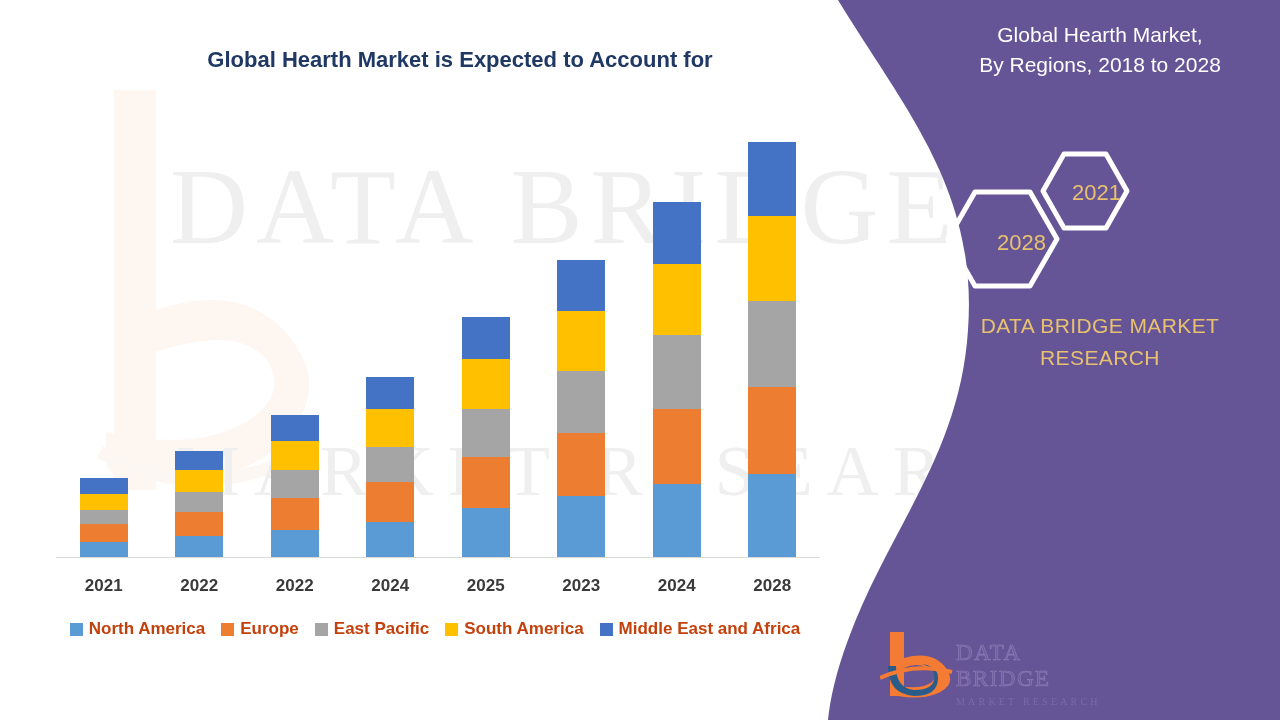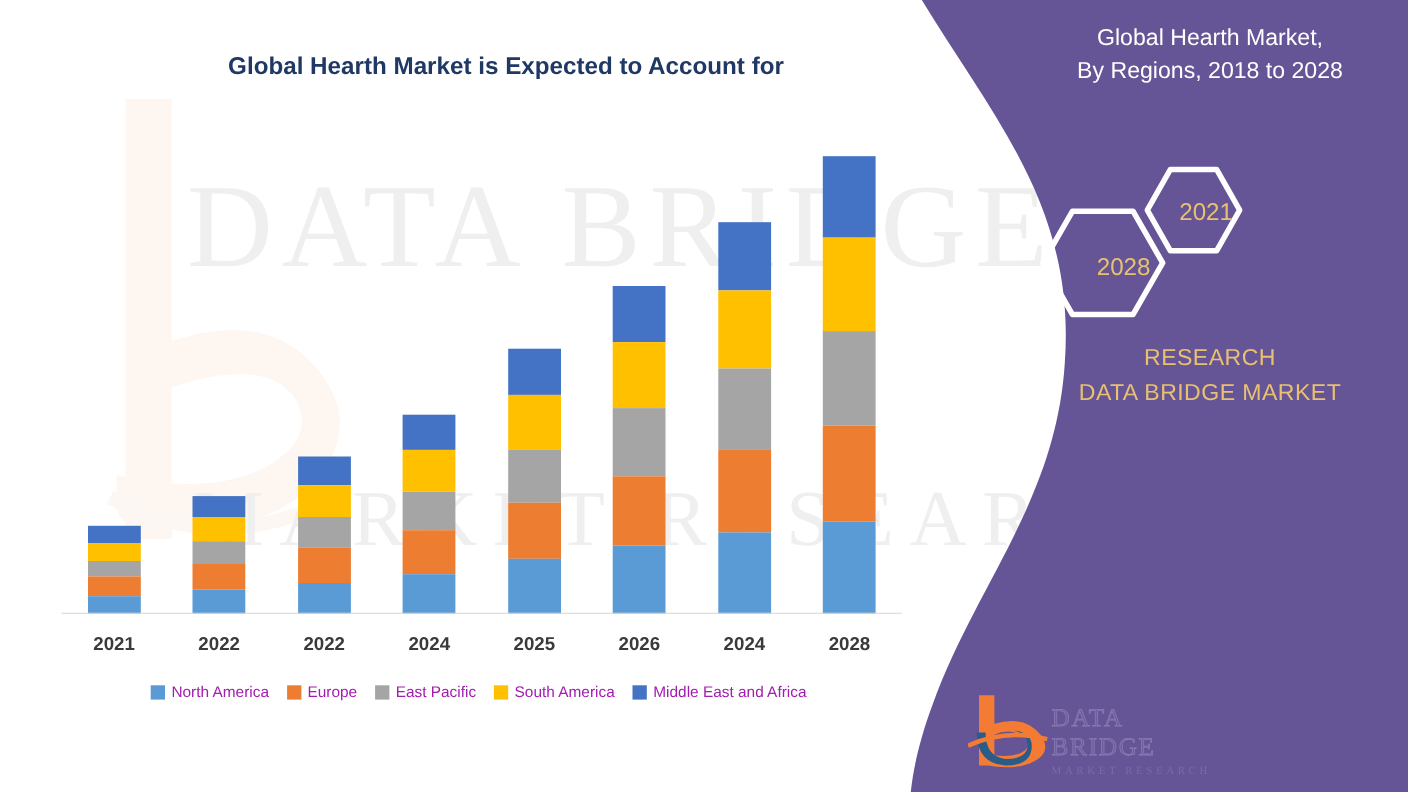--- a/index.html
+++ b/index.html
@@ -105,21 +105,21 @@
     width:95px; text-align:center;
     font-size:17px; color:#3a3a3a; font-weight:600;
   }
 
   .legend {
     position:absolute; left:40px; top:615px; width:790px; height:28px;
     display:flex; align-items:center; justify-content:center; gap:16px;
   }
   .legend-item { display:flex; align-items:center; gap:6px; }
   .legend-swatch { width:13px; height:13px; display:block; }
-  .legend-label { font-size:14px; color:#a21caf; font-weight:400; white-space:nowrap; }
+  .legend-label { font-size:17px; color:#c2410c; font-weight:700; white-space:nowrap; }
 </style>
 </head>
 <body>
 
 <div id="stage">
 
   <div class="wm-layer">
     <svg class="wm-b" viewBox="0 0 250 420">
       <path d="M18 10 H60 V230 Q150 200 196 260 Q238 316 176 372 Q120 412 26 398
                Q10 394 10 378 V352 Q98 372 150 342 Q192 316 172 282 Q146 244 60 272 V410 H18 Z" fill="#fdefe6"></path>
@@ -209,21 +209,21 @@
         </div>
       </div>
   </div>
   <div class="axis"></div>
   <div class="xaxis" id="xaxis">
       <div class="xtick">2021</div>
       <div class="xtick">2022</div>
       <div class="xtick">2022</div>
       <div class="xtick">2024</div>
       <div class="xtick">2025</div>
-      <div class="xtick">2026</div>
+      <div class="xtick">2023</div>
       <div class="xtick">2024</div>
       <div class="xtick">2028</div>
     </div>
 
   <div class="legend" id="legend">
       <div class="legend-item">
         <span class="legend-swatch" style="background: rgb(91, 155, 213);"></span>
         <span class="legend-label">North America</span>
       </div>
       <div class="legend-item">
@@ -258,22 +258,22 @@
     <div class="hexwrap">
       <svg width="250" height="140" viewBox="0 0 250 140">
         <polygon points="144,4 186,4 207,41 186,78 144,78 123,41" fill="none" stroke="#ffffff" stroke-width="5" stroke-linejoin="round"></polygon>
         <polygon points="55,42 110,42 137,89 110,136 55,136 28,89" fill="none" stroke="#ffffff" stroke-width="5" stroke-linejoin="round"></polygon>
       </svg>
       <div class="hex-label hex-2021">2021</div>
       <div class="hex-label hex-2028">2028</div>
     </div>
 
     <div class="brand">
+      <span>DATA BRIDGE MARKET</span>
       <span>RESEARCH</span>
-      <span>DATA BRIDGE MARKET</span>
     </div>
   </div>
 
   <div class="logo">
     <svg width="78" height="72" viewBox="0 0 78 72">
       <path d="M10 4 H24 V30 Q52 22 66 40 Q78 57 56 66 Q40 72 18 68 V58
                Q42 62 52 54 Q60 46 48 40 Q36 34 24 40 V68 H10 Z" fill="#F47B34"></path>
       <path d="M2 38 Q4 38 8 38 Q8 66 34 68 Q58 68 58 50 Q58 38 42 36
                Q56 40 54 52 Q52 62 34 62 Q16 60 16 38 Z" fill="#2A5C8A"></path>
       <path d="M0 50 Q34 34 72 44" fill="none" stroke="#F47B34" stroke-width="4"></path>

